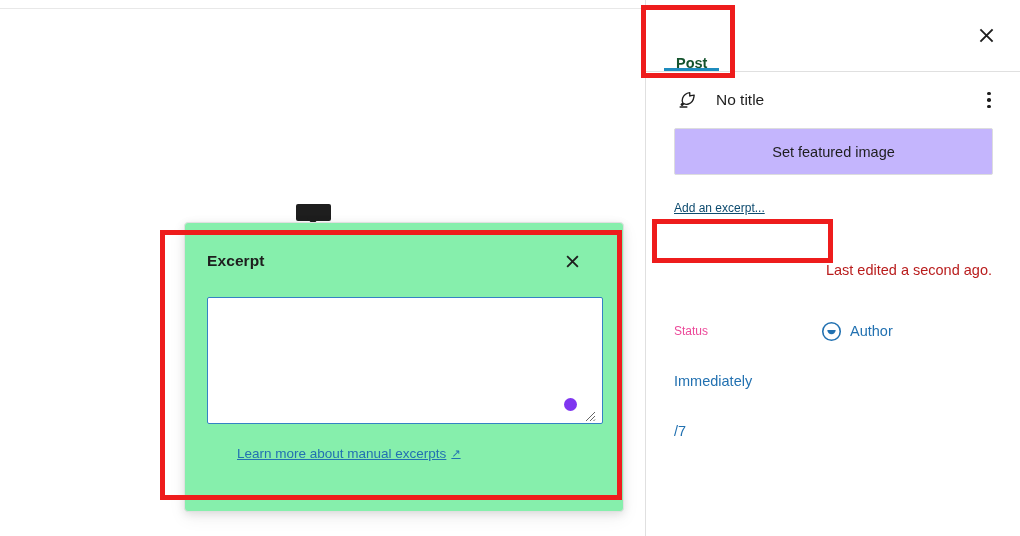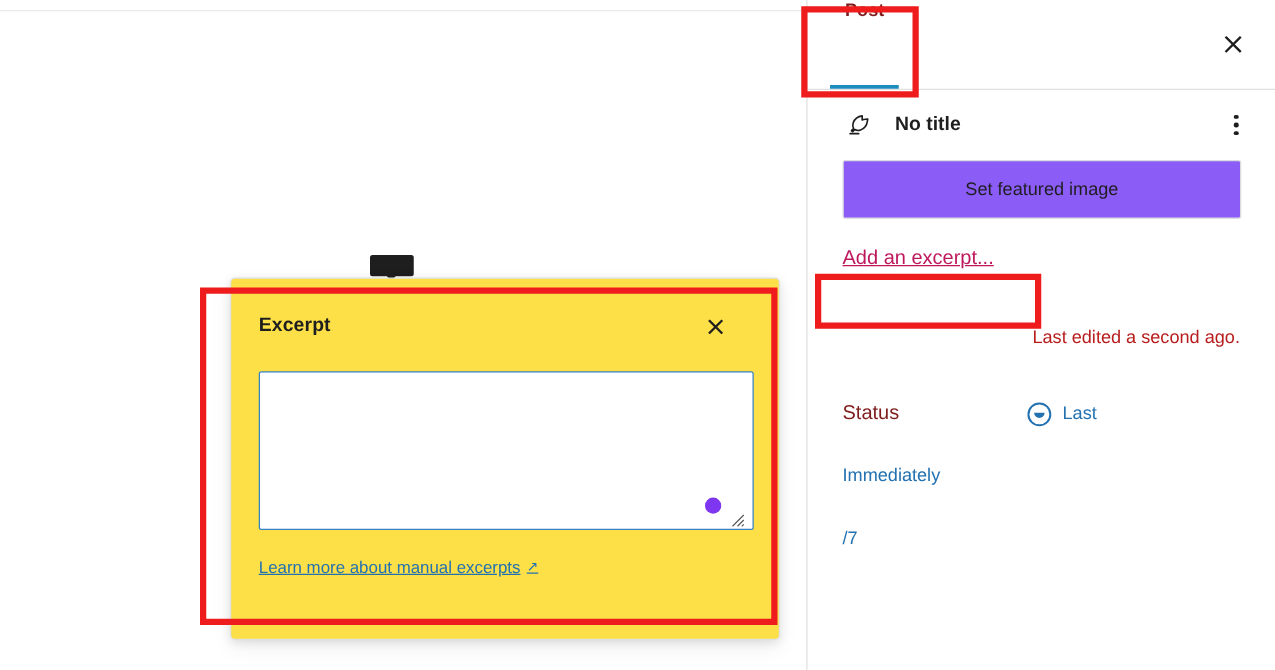--- a/index.html
+++ b/index.html
@@ -56,21 +56,21 @@
     border-top: 7px solid #1e1e1e;
   }
 
   
   #excerpt-popover {
     position: absolute;
     left: 184px;
     top: 222px;
     width: 440px;
     height: 290px;
-    background: #fde047;
+    background: #86efac;
     border: 1px solid #e0e0e0;
     border-radius: 4px;
     box-shadow: 0 2px 8px rgba(0,0,0,0.10), 0 6px 18px rgba(0,0,0,0.06);
     box-sizing: border-box;
   }
   #excerpt-popover-inner {
     padding: 28px 24px 20px 22px;
   }
   #excerpt-header {
     display: flex;
@@ -138,20 +138,21 @@
   }
   #excerpt-learn-more {
     display: inline-flex;
     align-items: center;
     gap: 5px;
     margin-top: 22px;
     font-size: 13.5px;
     color: #2271b1;
     text-decoration: underline;
     cursor: pointer;
+    margin-left: 30px;
   }
   #excerpt-learn-more .ext-arrow {
     font-size: 11px;
     text-decoration: none;
   }
 
   
   #sidebar {
     position: absolute;
     left: 645px;
@@ -168,25 +169,25 @@
     height: 71px;
     border-bottom: 1px solid #e0e0e0;
     display: flex;
     align-items: center;
     padding-left: 12px;
   }
   .sidebar-tab {
     position: relative;
     height: 70px;
     display: flex;
-    align-items: flex-start;
+    align-items: flex-end;
     padding: 0 18px;
     font-size: 14.5px;
     font-weight: 600;
-    color: #7f1d1d;
+    color: #14532d;
     cursor: pointer;
     background: none;
     border: none;
     font-family: "Liberation Sans", sans-serif;
   }
   .sidebar-tab.active::after {
     content: "";
     position: absolute;
     left: 6px;
     right: 6px;
@@ -220,21 +221,21 @@
     height: 24px;
     display: flex;
     align-items: center;
     justify-content: center;
     color: #1e1e1e;
     flex: none;
   }
   #post-title-text {
     margin-left: 18px;
     font-size: 15.5px;
-    font-weight: 700;
+    font-weight: 400;
     color: #1e1e1e;
     text-align: right;
   }
   #post-actions-kebab {
     margin-left: auto;
     width: 30px;
     height: 30px;
     display: flex;
     flex-direction: column;
     align-items: center;
@@ -251,38 +252,38 @@
     border-radius: 50%;
     background: #1e1e1e;
     display: block;
   }
 
   #featured-image-button {
     display: block;
     margin: 0 28px;
     width: 319px;
     height: 47px;
-    background: #8b5cf6;
+    background: #c4b5fd;
     border: 1px solid #dcdcde;
     border-radius: 2px;
     font-family: "Liberation Sans", sans-serif;
     font-size: 14.5px;
     color: #1e1e1e;
     cursor: pointer;
     box-sizing: border-box;
   }
 
   #excerpt-link-row {
     padding: 0 28px;
     margin-top: 23px;
     height: 22px;
   }
   #add-excerpt-link {
-    font-size: 16px;
-    color: #be185d;
+    font-size: 12px;
+    color: #0c4a6e;
     text-decoration: underline;
     cursor: pointer;
   }
 
   #last-edited-text {
     padding: 0 28px;
     margin-top: 42px;
     font-size: 14.5px;
     color: #b91c1c;
     text-align: right;
@@ -293,22 +294,22 @@
     padding: 0 28px;
   }
   .meta-row {
     display: flex;
     align-items: center;
     height: 50px;
   }
   .meta-label {
     width: 147px;
     flex: none;
-    font-size: 16px;
-    color: #7f1d1d;
+    font-size: 12px;
+    color: #ec4899;
   }
   .meta-value {
     font-size: 14.5px;
     color: #2271b1;
     cursor: pointer;
     display: flex;
     align-items: center;
     gap: 8px;
   }
   #status-icon {
@@ -406,21 +407,21 @@
 
   <div id="post-meta-list">
 
     <div class="meta-row">
       <div class="meta-label">Status</div>
       <div class="meta-value">
         <svg id="status-icon" viewBox="0 0 24 24">
           <circle cx="12" cy="12" r="10" fill="none" stroke="#2271b1" stroke-width="1.8"></circle>
           <path d="M7.2 10.4h9.6a4.8 4.8 0 0 1-9.6 0z" fill="#2271b1"></path>
         </svg>
-        <span>Last</span>
+        <span>Author</span>
       </div>
     </div>
 
     <div class="meta-row">
       <div class="meta-value">Immediately</div>
     </div>
 
     <div class="meta-row">
       <div class="meta-value">/7</div>
     </div>

